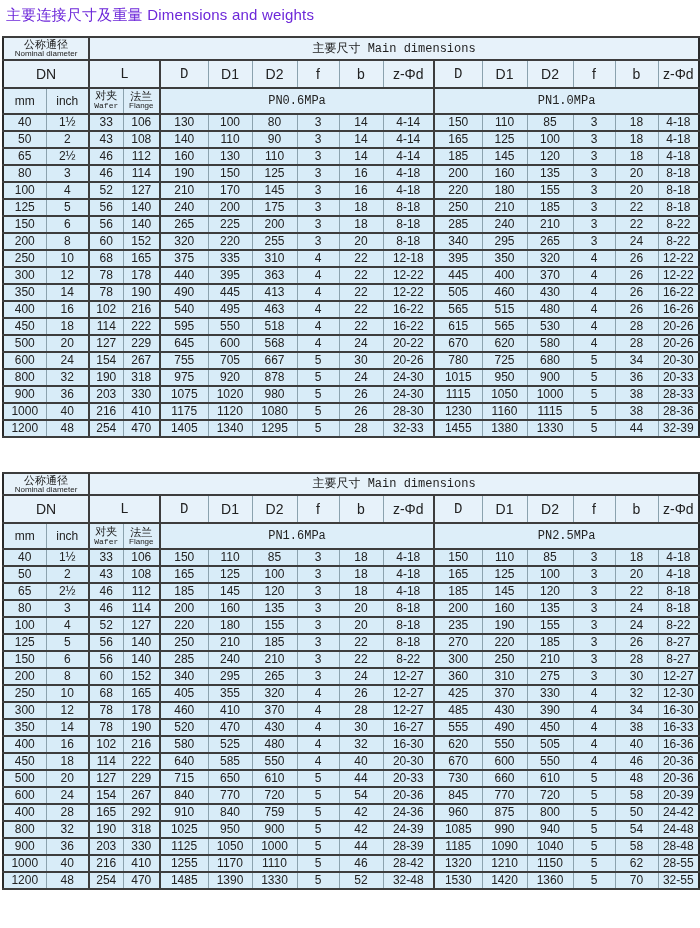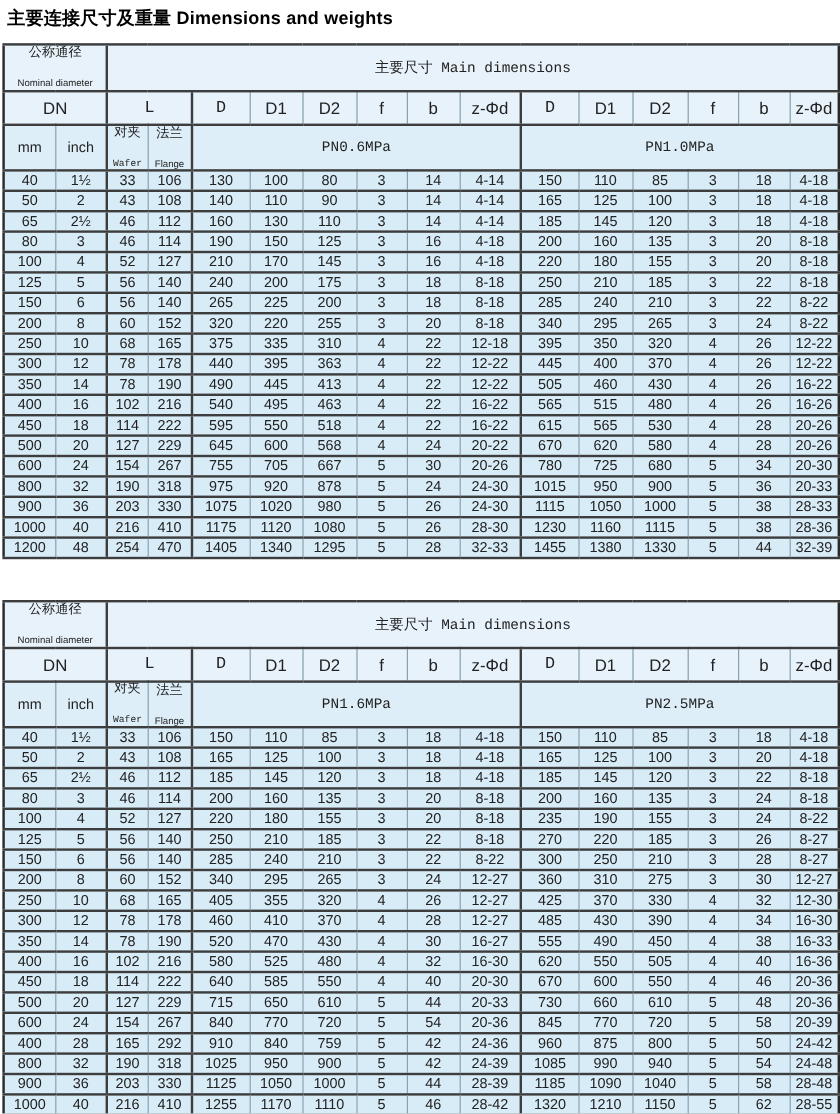--- a/index.html
+++ b/index.html
@@ -5,22 +5,22 @@
   * { box-sizing: border-box; margin: 0; padding: 0; }
   html, body {
     width: 700px; height: 928px;
     background: #ffffff;
     font-family: "Liberation Sans", sans-serif;
     color: #1c1c1c;
     overflow: hidden;
   }
   .page-title {
     font-size: 15px;
-    font-weight: bold;
-    color: #000000;
+    font-weight: normal;
+    color: #6d28d9;
     padding: 6px 0 0 6px;
     letter-spacing: 0.2px;
   }
   table.dims {
     table-layout: fixed;
     width: 696px;
     margin: 11px 2px 0 2px;
     border-collapse: collapse;
     border: 2px solid #2a2a2a;
     background: #d8ecf8;
@@ -40,21 +40,21 @@
   }
   table.dims thead th { background: #e7f2fa; }
   table.dims tbody td { background: #d8ecf8; height: 16px; line-height: 15px; }
   table.dims .hrow1 th { height: 21px; }
   table.dims .hrow2 th { height: 28px; font-size: 14px; }
   table.dims .hrow3 th { height: 26px; background: #ddeef9; }
   .grp { border-left: 2px solid #3d3d3d !important; font-family: Liberation Mono, monospace; }
   table.dims tbody td:nth-child(3),
   table.dims tbody td:nth-child(5),
   table.dims tbody td:nth-child(11) { border-left: 2px solid #3d3d3d; }
-  .two-line { display: flex; flex-direction: column; align-items: center; justify-content: flex-start; gap: 16px; }
+  .two-line { display: flex; flex-direction: column; align-items: center; justify-content: flex-start; }
   .cn { font-size: 11px; line-height: 12px; display: block; }
   .en { font-size: 8px; line-height: 8.5px; display: block; color: #222; }
   .gap { height: 0; }
 </style>
 </head>
 <body>
 
 <div class="page-title">主要连接尺寸及重量 Dimensions and weights</div>
 
 <table class="dims">

